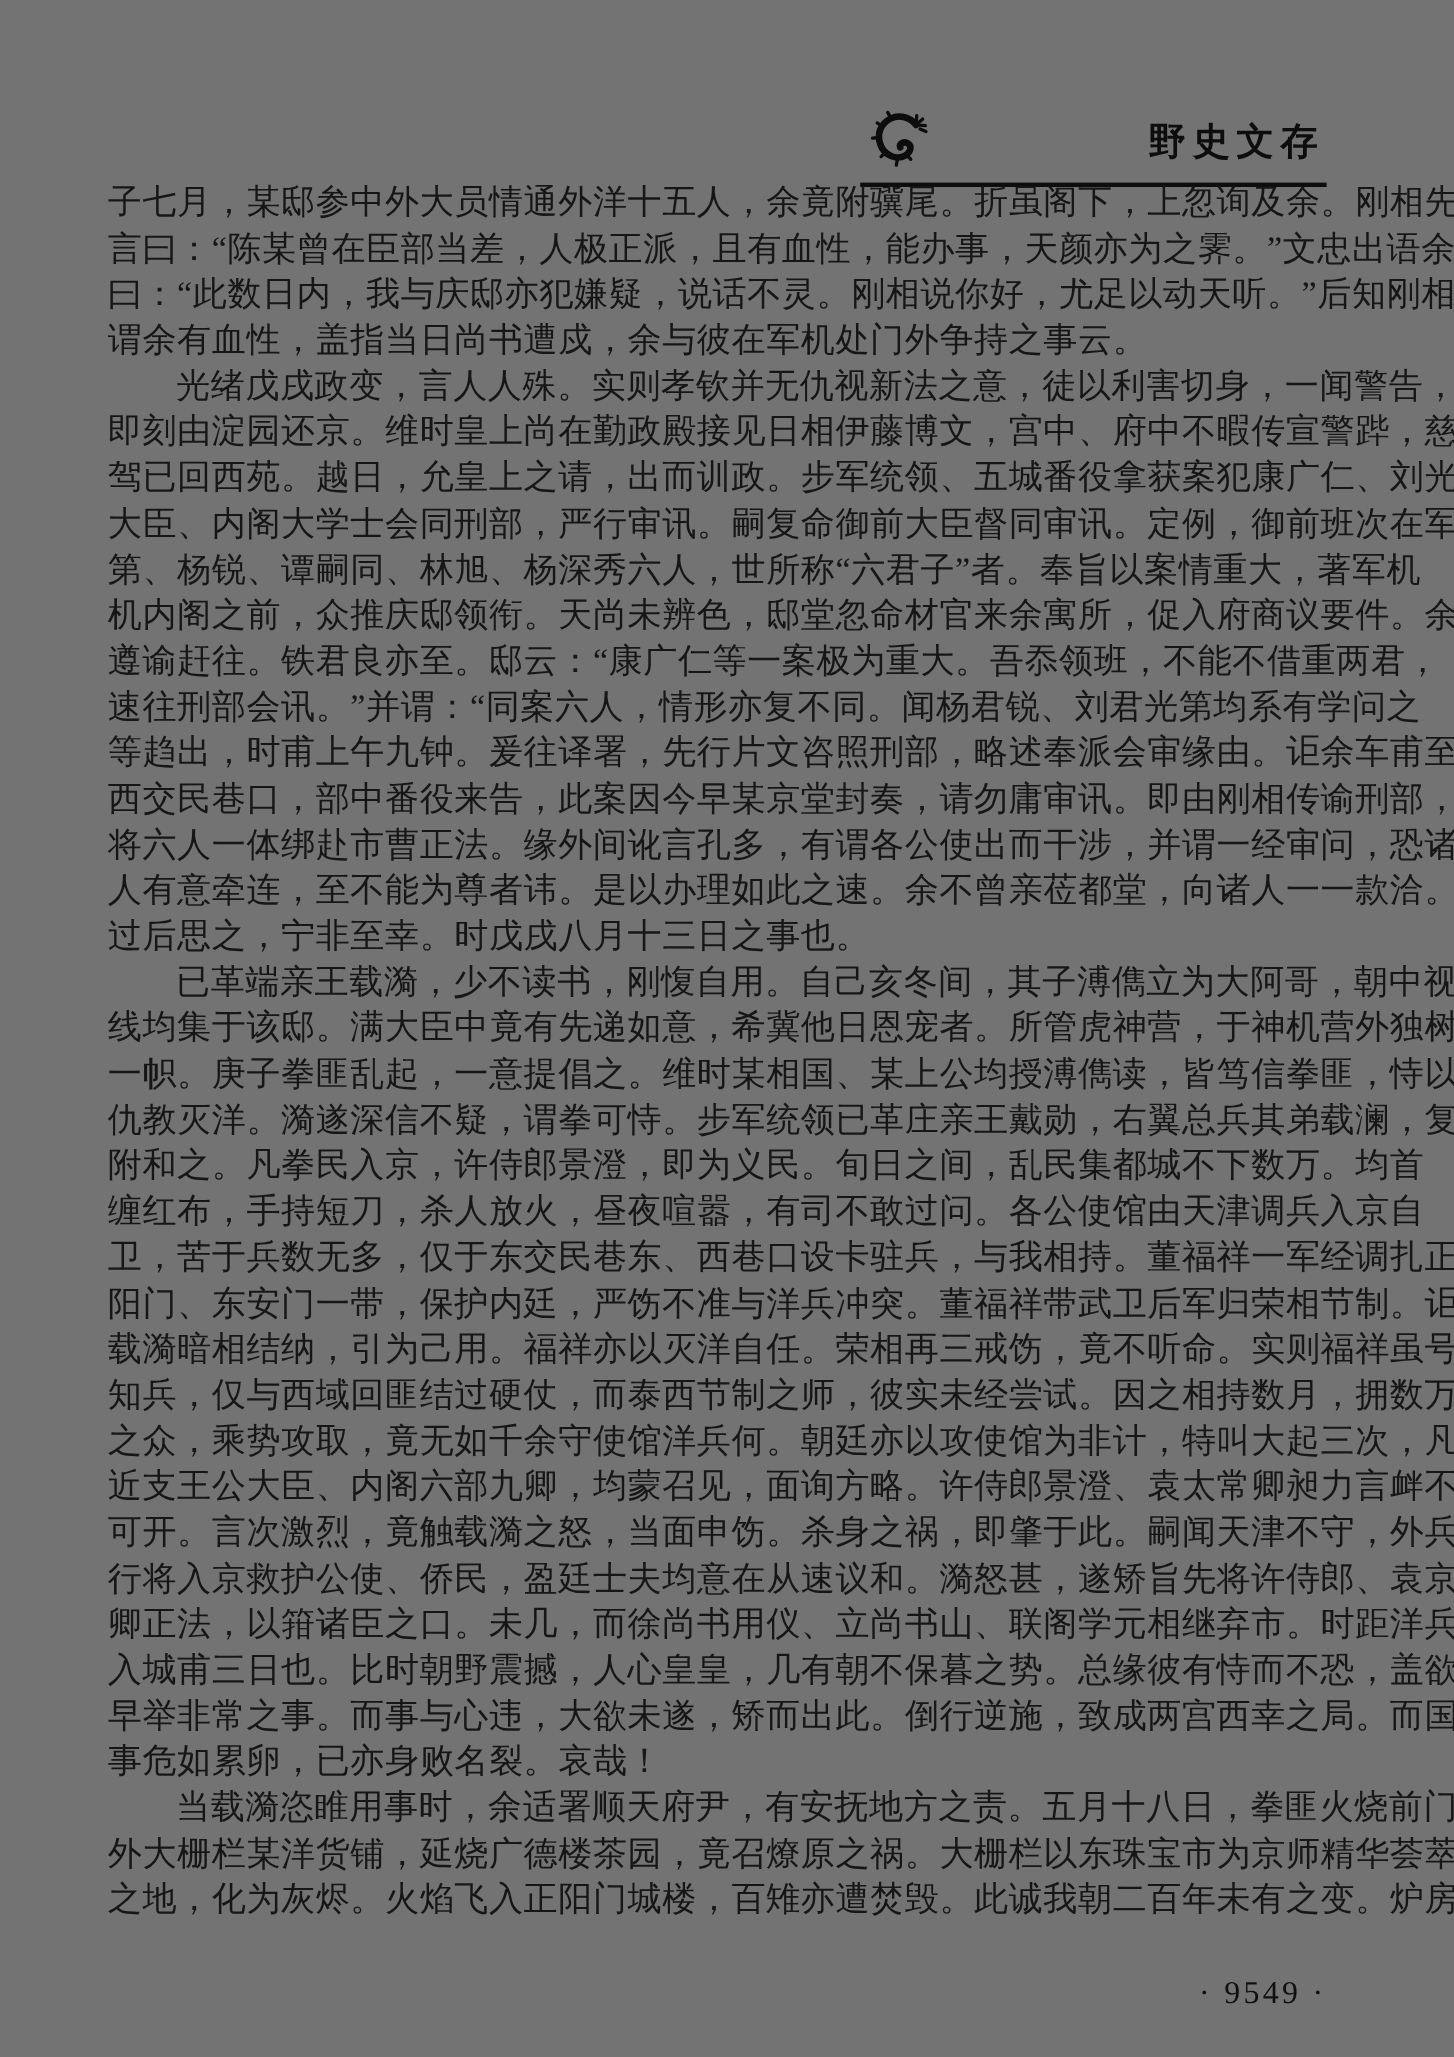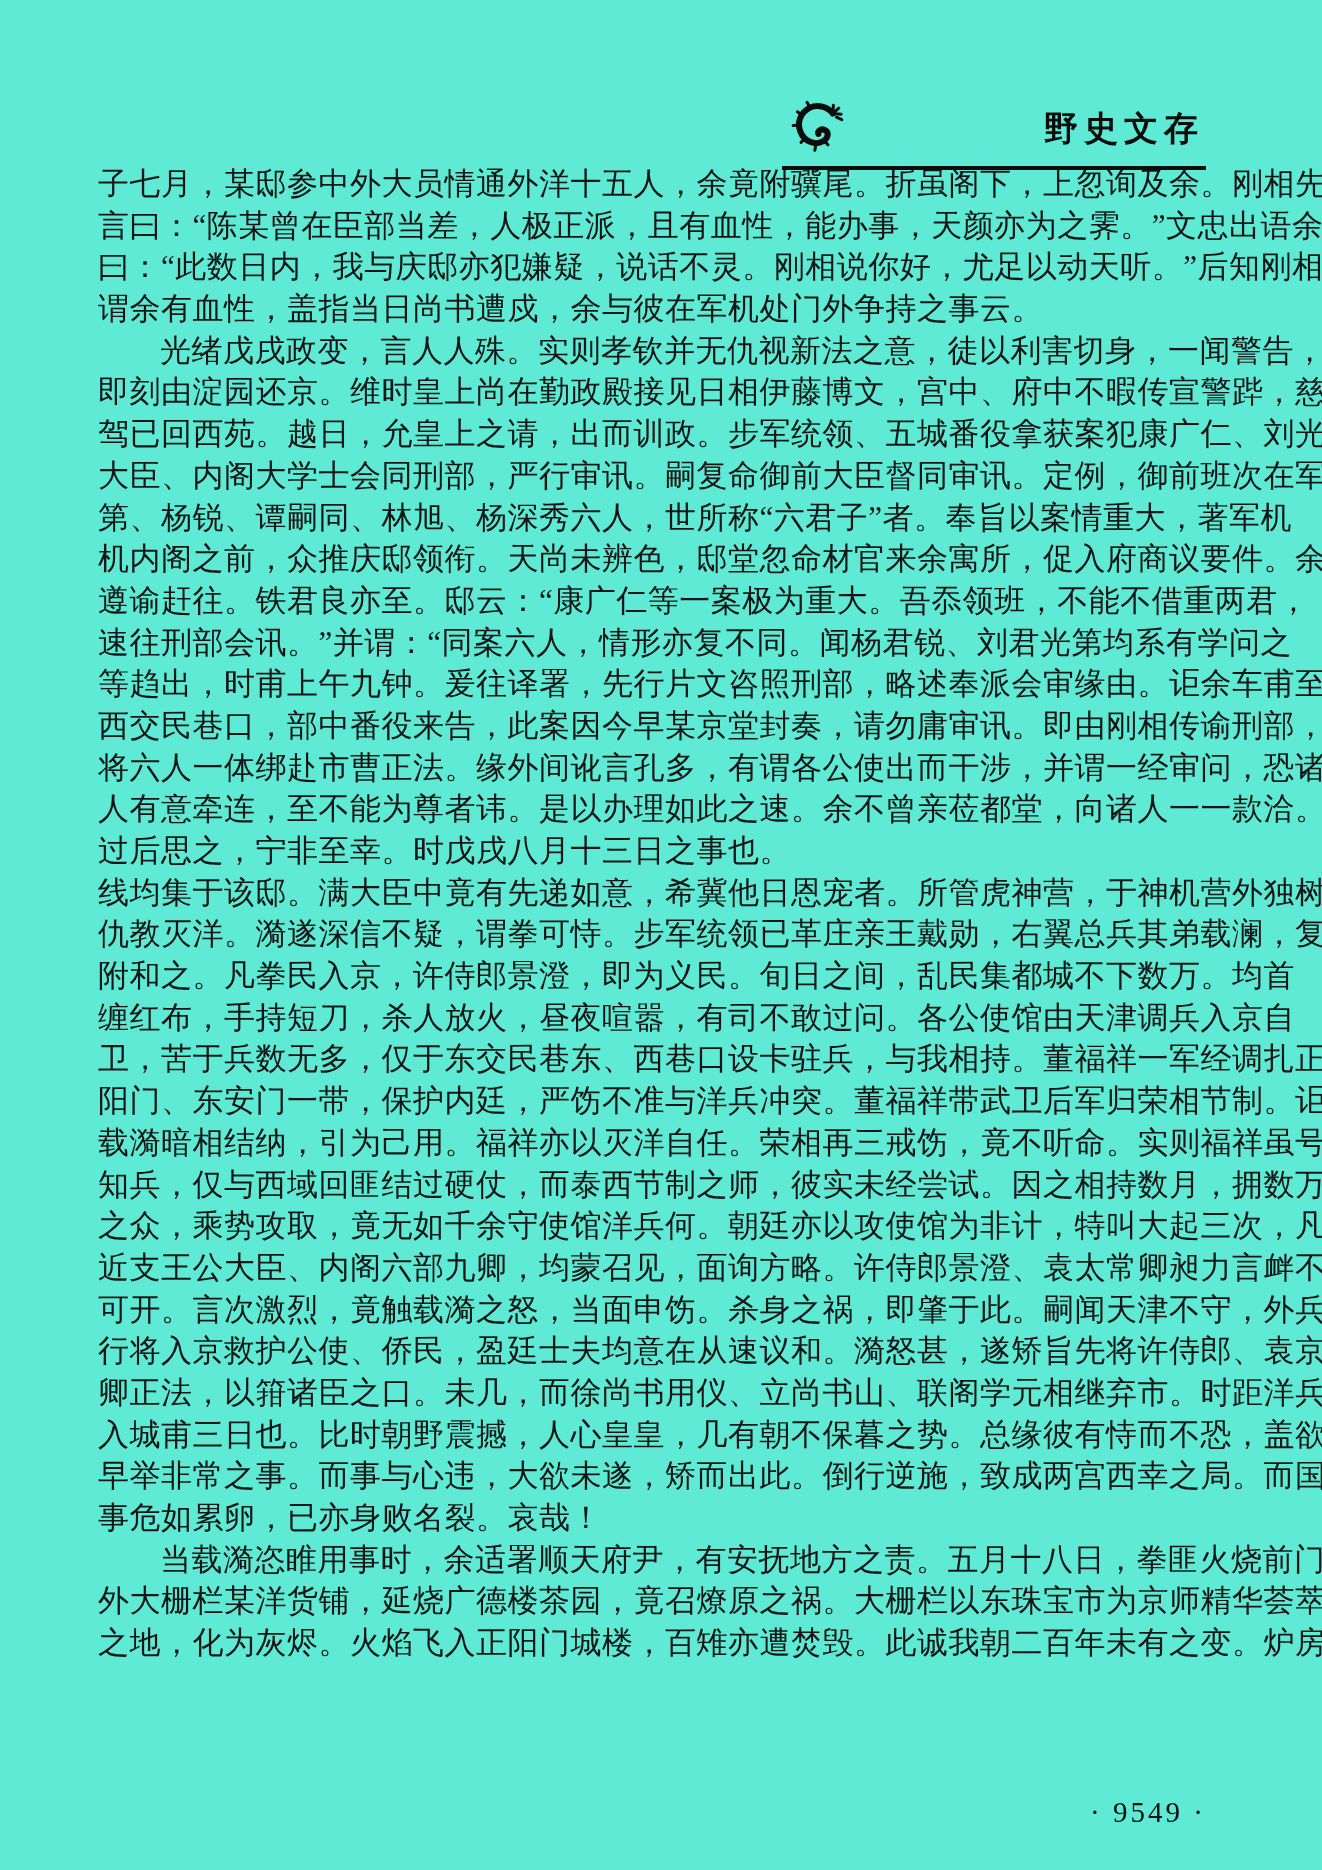--- a/index.html
+++ b/index.html
@@ -6,21 +6,21 @@
   body{
     width:1322px;height:1870px;
     background:#ffffff;
     position:relative;
     font-family:"Liberation Serif", serif;
     color:#161616;
     overflow:hidden;
   }
   .page{
     position:absolute;inset:0;
-    background:#5eead4;
+    background:#737373;
   }
   
   .header-emblem{
     position:absolute;
     left:786px;top:98px;
     width:60px;height:60px;
   }
   .header-title{
     position:absolute;
     top:106px;right:118px;
@@ -96,21 +96,23 @@
       <div class="line">大臣、内阁大学士会同刑部，严行审讯。嗣复命御前大臣督同审讯。定例，御前班次在军</div>
       <div class="line">第、杨锐、谭嗣同、林旭、杨深秀六人，世所称“六君子”者。奉旨以案情重大，著军机</div>
       <div class="line">机内阁之前，众推庆邸领衔。天尚未辨色，邸堂忽命材官来余寓所，促入府商议要件。余</div>
       <div class="line">遵谕赶往。铁君良亦至。邸云：“康广仁等一案极为重大。吾忝领班，不能不借重两君，</div>
       <div class="line">速往刑部会讯。”并谓：“同案六人，情形亦复不同。闻杨君锐、刘君光第均系有学问之</div>
       <div class="line">等趋出，时甫上午九钟。爰往译署，先行片文咨照刑部，略述奉派会审缘由。讵余车甫至</div>
       <div class="line">西交民巷口，部中番役来告，此案因今早某京堂封奏，请勿庸审讯。即由刚相传谕刑部，</div>
       <div class="line">将六人一体绑赴市曹正法。缘外间讹言孔多，有谓各公使出而干涉，并谓一经审问，恐诸</div>
       <div class="line">人有意牵连，至不能为尊者讳。是以办理如此之速。余不曾亲莅都堂，向诸人一一款洽。</div>
       <div class="line short">过后思之，宁非至幸。时戊戌八月十三日之事也。</div>
+      <div class="line indent">已革端亲王载漪，少不读书，刚愎自用。自己亥冬间，其子溥儁立为大阿哥，朝中视</div>
       <div class="line">线均集于该邸。满大臣中竟有先递如意，希冀他日恩宠者。所管虎神营，于神机营外独树</div>
+      <div class="line">一帜。庚子拳匪乱起，一意提倡之。维时某相国、某上公均授溥儁读，皆笃信拳匪，恃以</div>
       <div class="line">仇教灭洋。漪遂深信不疑，谓拳可恃。步军统领已革庄亲王戴勋，右翼总兵其弟载澜，复</div>
       <div class="line">附和之。凡拳民入京，许侍郎景澄，即为义民。旬日之间，乱民集都城不下数万。均首</div>
       <div class="line">缠红布，手持短刀，杀人放火，昼夜喧嚣，有司不敢过问。各公使馆由天津调兵入京自</div>
       <div class="line">卫，苦于兵数无多，仅于东交民巷东、西巷口设卡驻兵，与我相持。董福祥一军经调扎正</div>
       <div class="line">阳门、东安门一带，保护内廷，严饬不准与洋兵冲突。董福祥带武卫后军归荣相节制。讵</div>
       <div class="line">载漪暗相结纳，引为己用。福祥亦以灭洋自任。荣相再三戒饬，竟不听命。实则福祥虽号</div>
       <div class="line">知兵，仅与西域回匪结过硬仗，而泰西节制之师，彼实未经尝试。因之相持数月，拥数万</div>
       <div class="line">之众，乘势攻取，竟无如千余守使馆洋兵何。朝廷亦以攻使馆为非计，特叫大起三次，凡</div>
       <div class="line">近支王公大臣、内阁六部九卿，均蒙召见，面询方略。许侍郎景澄、袁太常卿昶力言衅不</div>
       <div class="line">可开。言次激烈，竟触载漪之怒，当面申饬。杀身之祸，即肇于此。嗣闻天津不守，外兵</div>

